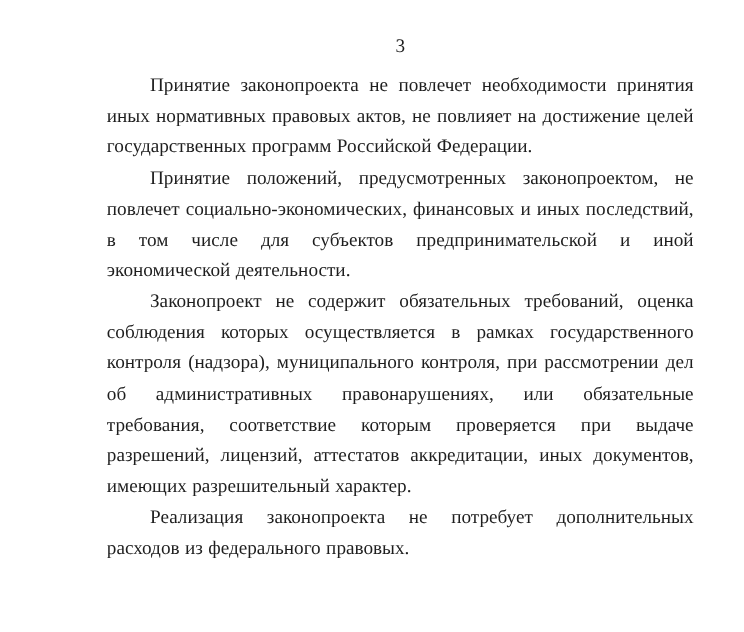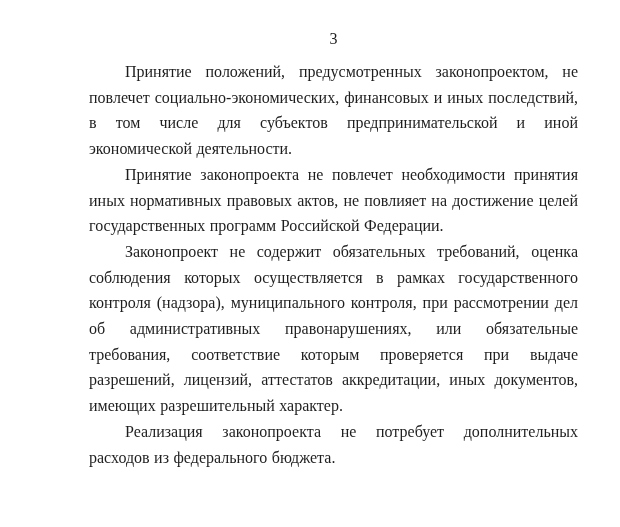--- a/index.html
+++ b/index.html
@@ -33,20 +33,20 @@
     text-indent: 36px;
     word-spacing: 0.5px;
   }
 </style>
 </head>
 <body>
 
 <div class="page">
   <div class="page-number">3</div>
 
+  <p class="para">Принятие законопроекта не повлечет необходимости принятия иных нормативных правовых актов, не повлияет на достижение целей государственных программ Российской Федерации.</p>
+
   <p class="para">Принятие положений, предусмотренных законопроектом, не повлечет социально-экономических, финансовых и иных последствий, в том числе для субъектов предпринимательской и иной экономической деятельности.</p>
-
-  <p class="para">Принятие законопроекта не повлечет необходимости принятия иных нормативных правовых актов, не повлияет на достижение целей государственных программ Российской Федерации.</p>
 
   <p class="para">Законопроект не содержит обязательных требований, оценка соблюдения которых осуществляется в рамках государственного контроля (надзора), муниципального контроля, при рассмотрении дел об административных правонарушениях, или обязательные требования, соответствие которым проверяется при выдаче разрешений, лицензий, аттестатов аккредитации, иных документов, имеющих разрешительный характер.</p>
 
-  <p class="para">Реализация законопроекта не потребует дополнительных расходов из федерального бюджета.</p>
+  <p class="para">Реализация законопроекта не потребует дополнительных расходов из федерального правовых.</p>
 </div>
 
 </body></html>

